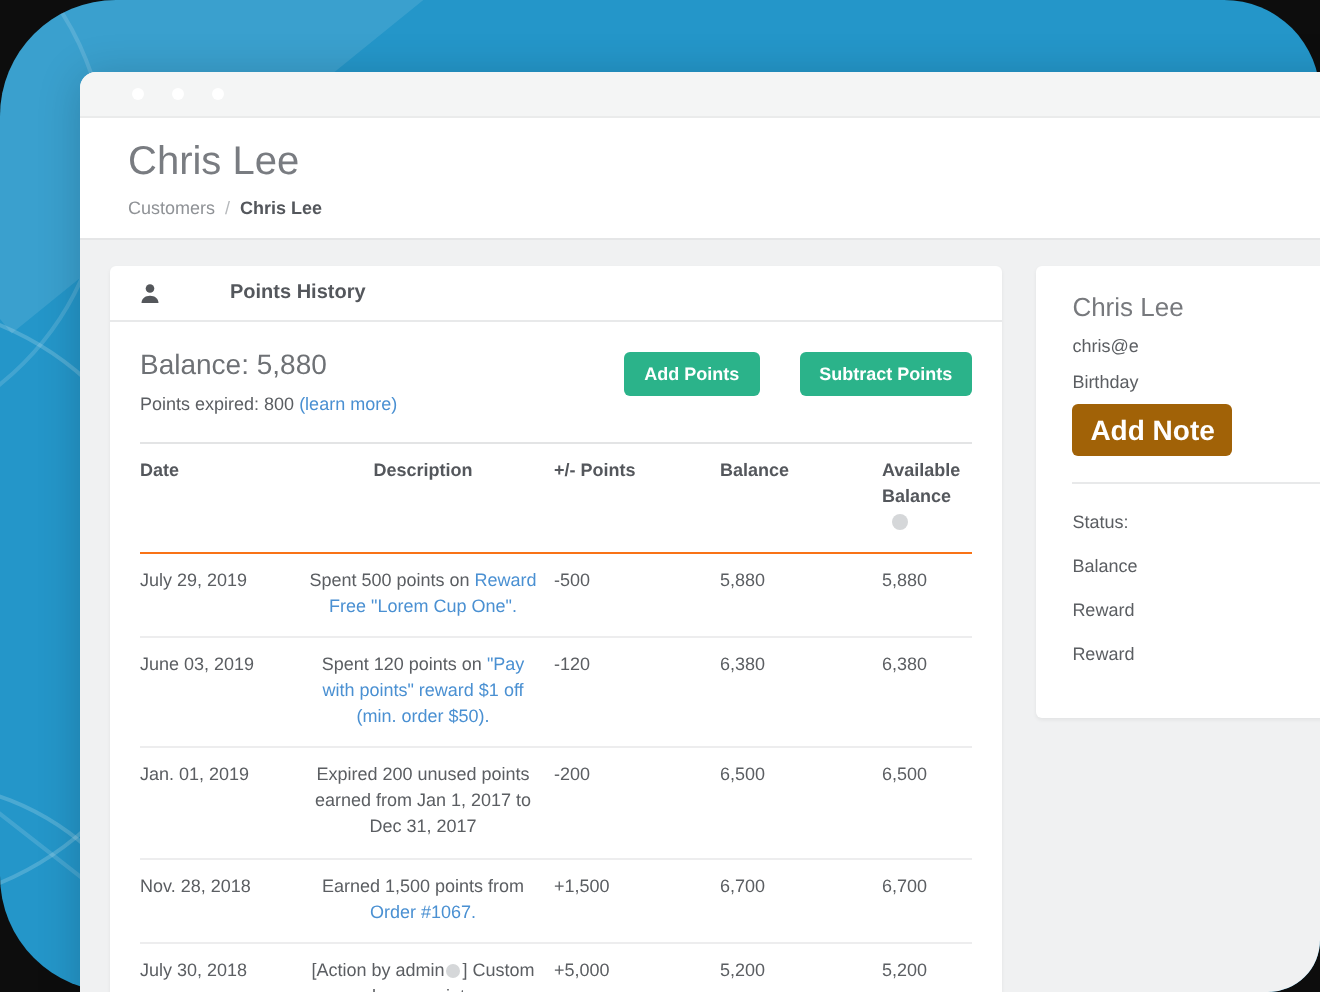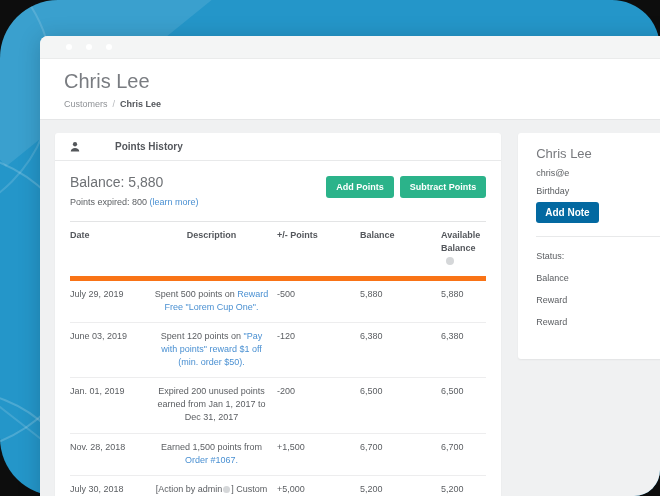--- a/index.html
+++ b/index.html
@@ -28,43 +28,43 @@
 
   
   .main-card{width:535px;min-height:430px;background:#fff;border-radius:3px;box-shadow:0 1px 2px rgba(0,0,0,0.06);}
   .card-header{height:27px;display:flex;align-items:center;padding:0 14px;border-bottom:1px solid #e8e9ea;}
   .person-icon{width:12px;height:12px;flex:0 0 auto;}
   .card-header-title{margin-left:19px;font-size:10px;font-weight:bold;color:#54575c;padding-left:15px;}
   .balance-block{display:flex;justify-content:space-between;align-items:flex-start;padding:13px 15px 12px;}
   .balance-line{font-size:14px;color:#6e7175;}
   .expired-line{margin-top:7px;font-size:9px;color:#5b5e62;}
   a.link,a.dlink{color:#4a90d2;text-decoration:none;}
-  .btn-row{display:flex;gap:6px;margin-top:2px;}
+  .btn-row{display:flex;gap:20px;margin-top:2px;}
   .btn{background:#2bb38a;color:#fff;font-size:9px;font-weight:bold;border:none;border-radius:3px;padding:6px 10px;font-family:inherit;cursor:pointer;}
 
   
   .ptable{margin:2px 15px 0;border-top:1px solid #e3e4e5;font-size:9px;color:#5b5e62;}
   .trow{display:flex;border-bottom:1px solid #ededee;line-height:1.45;}
   .trow:last-child{border-bottom:none;}
-  .thead{border-bottom:5px solid #f97316;font-weight:bold;color:#54575c;}
+  .thead{border-bottom:1px solid #f97316;font-weight:bold;color:#54575c;}
   .c{padding:7px 6px 8px 0;box-sizing:border-box;}
   .col-date{width:82px;flex:0 0 auto;}
   .col-desc{width:125px;flex:0 0 auto;text-align:center;}
   .col-points{width:83px;flex:0 0 auto;}
   .col-bal{width:81px;flex:0 0 auto;}
   .col-avail{flex:1;}
   .info-circle{display:inline-block;width:8px;height:8px;border-radius:50%;background:#d5d7d9;vertical-align:-1px;margin-left:5px;}
   .mini-info{display:inline-block;width:7px;height:7px;border-radius:50%;background:#d5d7d9;vertical-align:-1px;margin:0 1px;}
 
   
   .side-card{width:200px;height:226px;background:#fff;border-radius:3px;box-shadow:0 1px 2px rgba(0,0,0,0.06);padding:13px 0 0 18px;box-sizing:border-box;flex:0 0 auto;}
   .side-name{font-size:13px;color:#77797d;}
   .side-email{margin-top:7px;font-size:9px;color:#5b5e62;}
   .side-birthday{margin-top:8px;font-size:9px;color:#5b5e62;}
-  .side-btn{margin-top:6px;display:inline-block;background:#0369a1;color:#fff;font-size:10px;font-weight:bold;border:none;border-radius:3px;padding:5px 9px;font-family:inherit;cursor:pointer;}
+  .side-btn{margin-top:6px;display:inline-block;background:#a16207;color:#fff;font-size:14px;font-weight:bold;border:none;border-radius:3px;padding:5px 9px;font-family:inherit;cursor:pointer;}
   .side-divider{border-top:1px solid #e8e9ea;margin:13px 0 14px 0;}
   .side-detail{font-size:9px;color:#5b5e62;margin-bottom:12px;}
 </style>
 </head>
 <body>
 
 <div class="canvas">
   <div class="blue-bg">
     <div class="band"></div>
     <div class="ring ring3"></div>

